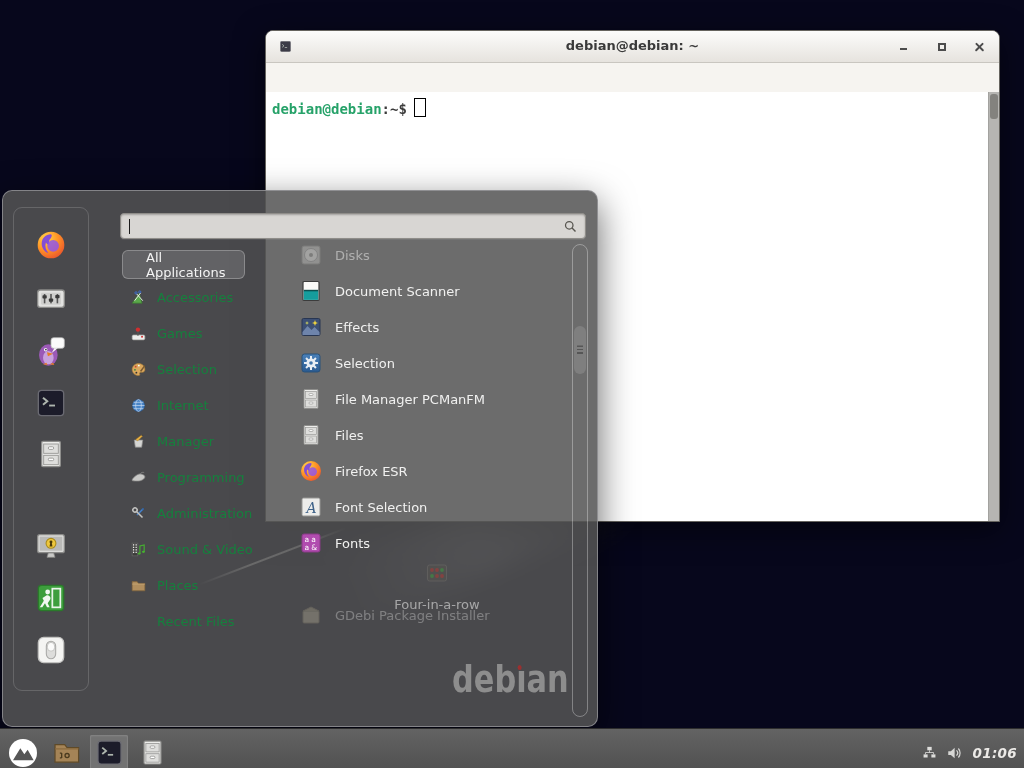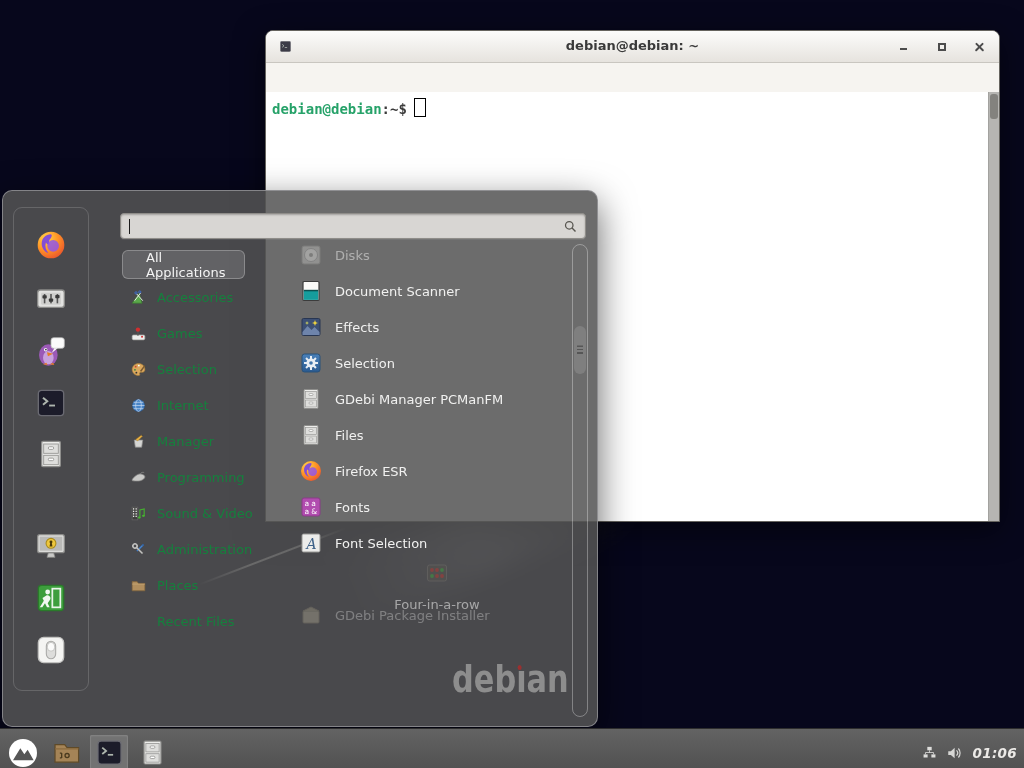--- a/index.html
+++ b/index.html
@@ -450,29 +450,29 @@
           <span>Manager</span>
         </div>
         <div class="cat">
           <svg>
             <use href="#ic-programming"></use>
           </svg>
           <span>Programming</span>
         </div>
         <div class="cat">
           <svg>
+            <use href="#ic-admin"></use>
+          </svg>
+          <span>Administration</span>
+        </div>
+        <div class="cat">
+          <svg>
             <use href="#ic-soundvideo"></use>
           </svg>
           <span>Sound &amp; Video</span>
-        </div>
-        <div class="cat">
-          <svg>
-            <use href="#ic-admin"></use>
-          </svg>
-          <span>Administration</span>
         </div>
         <div class="cat">
           <svg>
             <use href="#ic-places"></use>
           </svg>
           <span>Places</span>
         </div>
         <div class="cat">
           <svg style="visibility: hidden;"></svg>
           <span>Recent Files</span>
@@ -502,45 +502,45 @@
         <div class="app">
           <svg>
             <use href="#ic-extensions"></use>
           </svg>
           <span>Selection</span>
         </div>
         <div class="app">
           <svg>
             <use href="#ic-cabinet"></use>
           </svg>
-          <span>GDebi Manager PCManFM</span>
+          <span>File Manager PCManFM</span>
         </div>
         <div class="app">
           <svg>
             <use href="#ic-cabinet"></use>
           </svg>
           <span>Files</span>
         </div>
         <div class="app">
           <svg>
             <use href="#ic-firefox"></use>
           </svg>
           <span>Firefox ESR</span>
         </div>
         <div class="app">
           <svg>
+            <use href="#ic-fontsel"></use>
+          </svg>
+          <span>Font Selection</span>
+        </div>
+        <div class="app">
+          <svg>
             <use href="#ic-fonts"></use>
           </svg>
           <span>Fonts</span>
-        </div>
-        <div class="app">
-          <svg>
-            <use href="#ic-fontsel"></use>
-          </svg>
-          <span>Font Selection</span>
         </div>
         <div class="app" style="opacity: 0.55; flex-direction: column;">
           <svg>
             <use href="#ic-fourrow"></use>
           </svg>
           <span>Four-in-a-row</span>
         </div>
         <div class="app" style="opacity: 0.32; text-align: right;">
           <svg>
             <use href="#ic-gdebi"></use>

